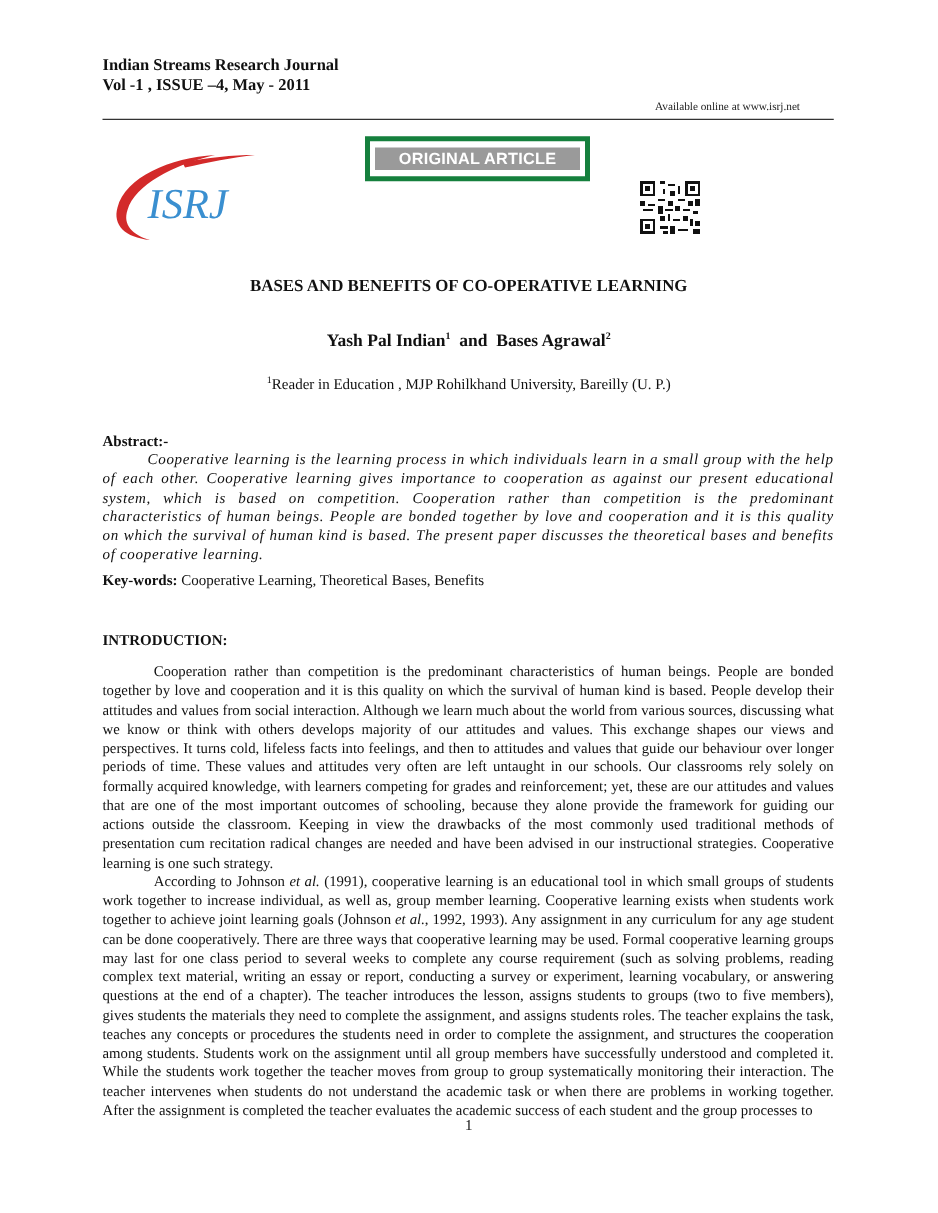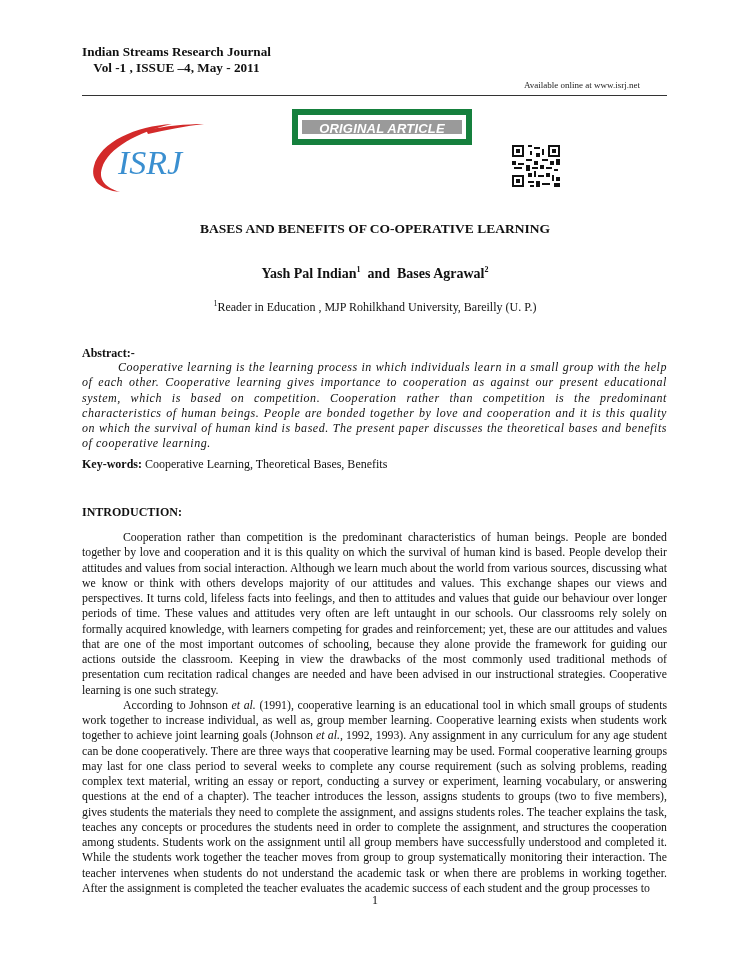--- a/index.html
+++ b/index.html
@@ -1,23 +1,23 @@
 <!DOCTYPE html>
 <html><head>
 <meta charset="utf-8">
 <style>
   html, body { margin: 0; padding: 0; background: #ffffff; }
   body { width: 750px; height: 970px; position: relative; overflow: hidden;
          font-family: "Liberation Serif", serif; color: #111; }
-  .journal-head { position: absolute; left: 82px; top: 44px; font-weight: bold; font-size: 13.2px; line-height: 16px; text-align: center; }
+  .journal-head { position: absolute; left: 82px; top: 44px; font-weight: bold; font-size: 13.2px; line-height: 16px; }
   .journal-head .issn { font-family: "Liberation Sans", sans-serif; font-weight: normal; font-size: 12.5px; }
   .journal-head .issn b { font-family: "Liberation Serif", serif; font-weight: bold; }
   .avail { position: absolute; right: 110px; top: 80px; font-size: 9px; color: #222; }
   .rule { position: absolute; left: 82px; top: 95px; width: 585px; height: 1px; background: #333; }
-  .orig-box { position: absolute; left: 292px; top: 109px; width: 180px; height: 36px; border: 6px solid #15803d; box-sizing: border-box; font-style: italic; }
+  .orig-box { position: absolute; left: 292px; top: 109px; width: 180px; height: 36px; border: 4px solid #15803d; box-sizing: border-box; }
   .orig-inner { position: absolute; left: 4px; top: 5px; right: 4px; bottom: 5px; background: #9a9a9a;
                 color: #fff; font-family: "Liberation Sans", sans-serif; font-weight: bold; font-size: 13px;
                 text-align: center; line-height: 17px; letter-spacing: 0.2px; }
   .logo { position: absolute; left: 86px; top: 118px; width: 130px; height: 80px; }
   .qr { position: absolute; left: 508px; top: 143px; width: 56px; height: 46px; }
   .title { position: absolute; left: 0; width: 750px; top: 221px; text-align: center; font-weight: bold; font-size: 13.5px; }
   .authors { position: absolute; left: 0; width: 750px; top: 266px; text-align: center; font-weight: bold; font-size: 14px; }
   .authors sup, .affil sup { font-size: 8px; vertical-align: super; line-height: 0; }
   .affil { position: absolute; left: 0; width: 750px; top: 300px; text-align: center; font-size: 12px; line-height: 15px; }
   .abs-label { position: absolute; left: 82px; top: 346px; font-weight: bold; font-size: 12px; }

